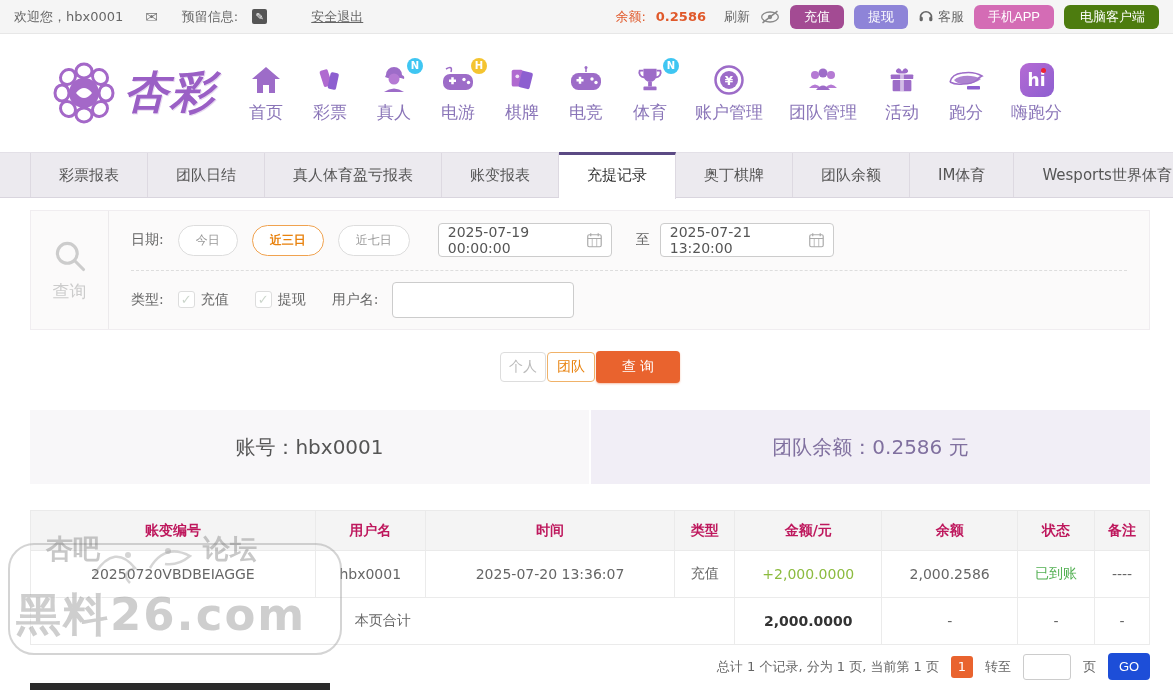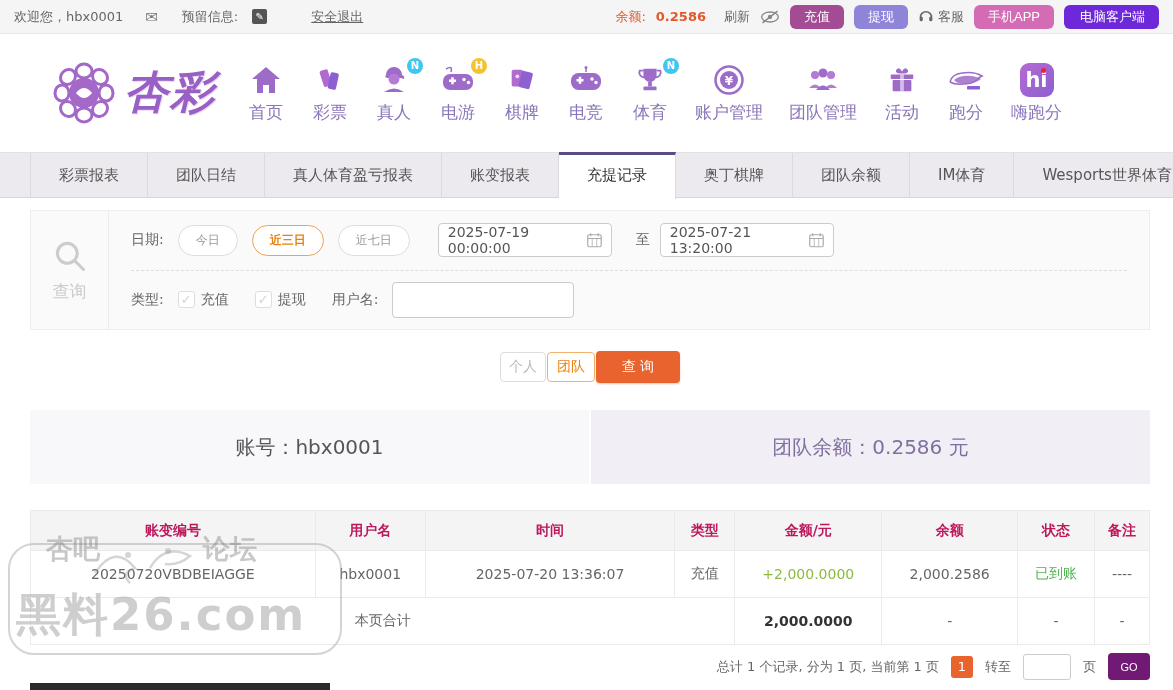--- a/index.html
+++ b/index.html
@@ -21,41 +21,41 @@
   .logout { margin-left:34px; color:#666; text-decoration:underline; cursor:pointer; }
   .topbar .spacer { flex:1; }
   .balance { color:#e0592b; }
   .refresh { color:#666; cursor:pointer; }
   .eye { width:20px; height:14px; cursor:pointer; }
   .tbtn { height:24px; padding:0 14px; border-radius:6px; color:#fff; font-size:13px;
     display:inline-flex; align-items:center; cursor:pointer; border:none; }
   .tbtn.recharge { background:#a34b93; }
   .tbtn.withdraw { background:#8e84d8; }
   .tbtn.app      { background:#d46cb5; }
-  .tbtn.pc       { background:#6d28d9;padding-left:16px; }
+  .tbtn.pc       { background:#4d7c0f;padding-left:16px; }
   .service { display:inline-flex; align-items:center; gap:4px; color:#666; cursor:pointer; }
   
   .header { position:absolute; top:35px; left:0; width:1173px; height:115px; background:#fff;
     display:flex; align-items:center; padding-left:52px; }
   .logo { display:flex; align-items:center; gap:8px; }
   .brand-name { font-size:44px; font-weight:bold; color:#9a5fc5; letter-spacing:2px;
     text-shadow:1px 1px 0 rgba(154,95,197,.25); font-style:italic; }
   .nav { display:flex; align-items:flex-end; margin-left:22px; gap:8px; }
   .nav-item { position:relative; display:flex; flex-direction:column; align-items:center;
     gap:3px; padding:0 9px; cursor:pointer; }
   .nav-icon { width:38px; height:36px; display:flex; align-items:center; justify-content:center; }
   .nav-label { font-size:17px; color:#8a75b8; white-space:nowrap; }
   .nav-badge { position:absolute; top:-4px; right:-1px; width:16px; height:16px; border-radius:50%;
     font-size:10px; color:#fff; display:flex; align-items:center; justify-content:center; font-weight:bold; }
   .nav-badge.n { background:#3fc6f2; }
   .nav-badge.h { background:#f4c430; }
   .hi-app { width:34px; height:34px; border-radius:9px; position:relative;
     background:linear-gradient(135deg,#b56ad4,#8d5fd0);
     display:flex; align-items:center; justify-content:center; }
-  .hi-app span { color:#fff; font-weight:bold; font-size:21px; }
+  .hi-app span { color:#fff; font-weight:bold; font-size:17px; }
   .hi-dot { position:absolute; top:5px; right:8px; width:5px; height:5px; border-radius:50%; background:#e23; }
   
   .tabbar { position:absolute; top:152px; left:0; width:1173px; height:46px;
     background:#eceaef; border-top:1px solid #e3e0e7; border-bottom:1px solid #d9d5de;
     display:flex; padding-left:30px; }
   .tab { padding:0 28px; line-height:45px; font-size:15px; color:#555;
     border-right:1px solid #ddd9e1; cursor:pointer; white-space:nowrap; }
   .tab:first-child { border-left:1px solid #ddd9e1; }
   .tab.active { background:#fff; border-top:3px solid #5b4a84; line-height:40px;
     color:#333; margin-top:-1px; height:47px; }
@@ -106,22 +106,22 @@
   td.green-amount { color:#8cbb3f; }
   td.green-status { color:#53b053; }
   td.total-amount { font-weight:bold; color:#333; }
   
   .pagination { position:absolute; top:653px; left:30px; width:1120px; display:flex;
     justify-content:flex-end; align-items:center; gap:12px; font-size:13px; color:#666; }
   .page-current { width:22px; height:22px; background:#e9632e; color:#fff; border-radius:3px;
     display:flex; align-items:center; justify-content:center; font-size:13px; cursor:pointer; }
   .goto-input { width:48px; height:26px; border:1px solid #ccc; border-radius:3px; outline:none;
     padding:0 4px; font-size:13px; }
-  .go-btn { width:42px; height:27px; background:#701a75; color:#fff; border:none; border-radius:4px;
-    font-size:11px; cursor:pointer; }
+  .go-btn { width:42px; height:27px; background:#1d4ed8; color:#fff; border:none; border-radius:4px;
+    font-size:13px; cursor:pointer; }
   
   .watermark { position:absolute; left:0; top:0; width:1173px; height:690px; pointer-events:none; }
   .wm-box { position:absolute; left:8px; top:543px; width:334px; height:112px;
     border:2px solid rgba(160,160,160,.45); border-radius:26px; }
   .wm-t1 { position:absolute; left:46px; top:531px; font-size:27px; font-weight:bold;
     color:rgba(125,125,125,.42); }
   .wm-t2 { position:absolute; left:203px; top:531px; font-size:27px; font-weight:bold;
     color:rgba(125,125,125,.42); }
   .wm-flourish { position:absolute; left:90px; top:533px; }
   .wm-main { position:absolute; left:16px; top:585px; font-size:45px; font-weight:bold;

